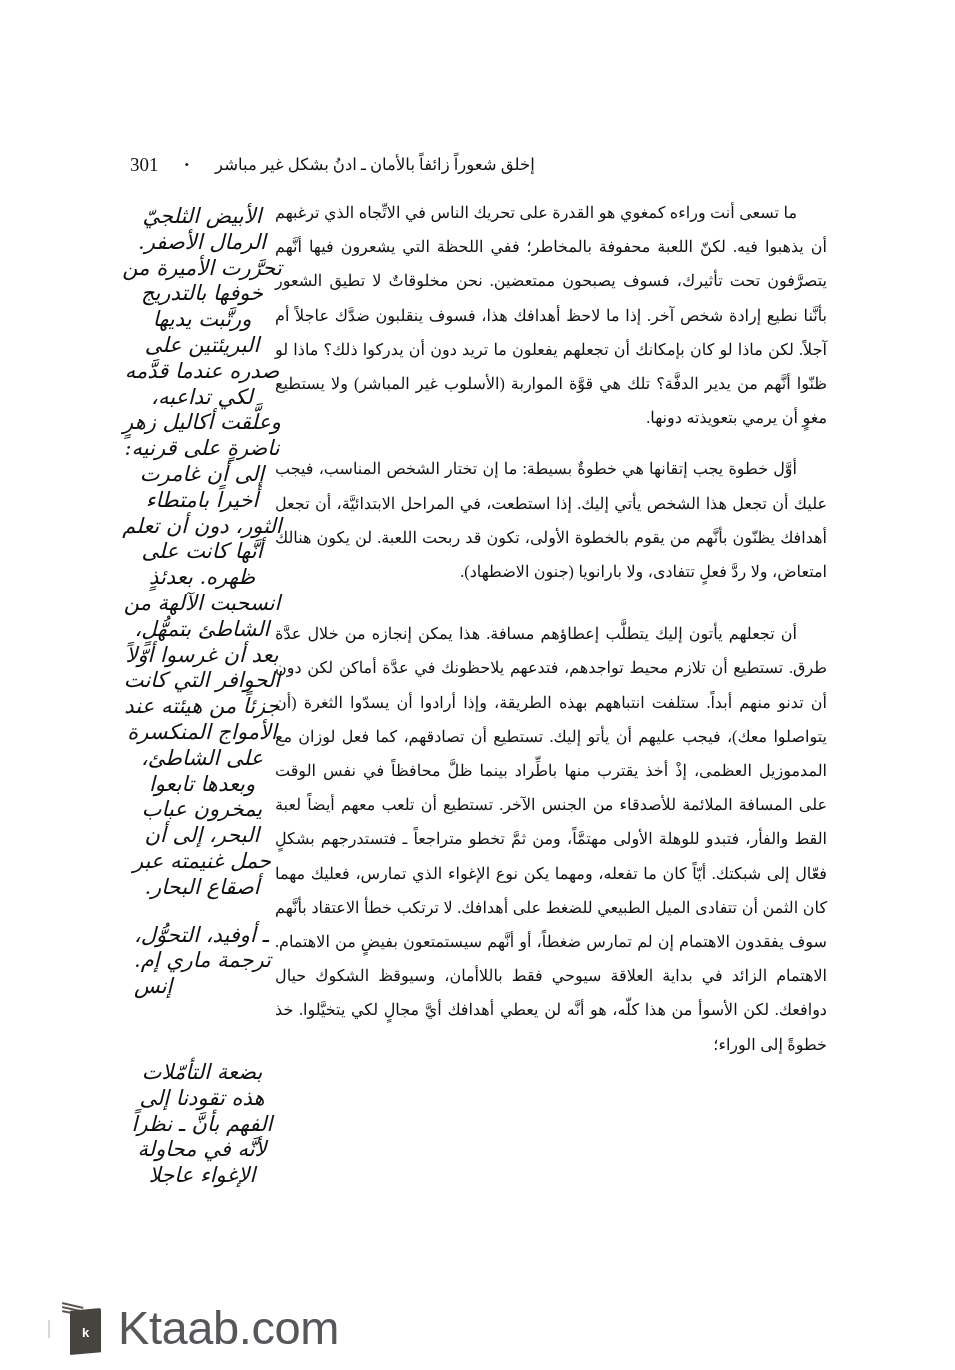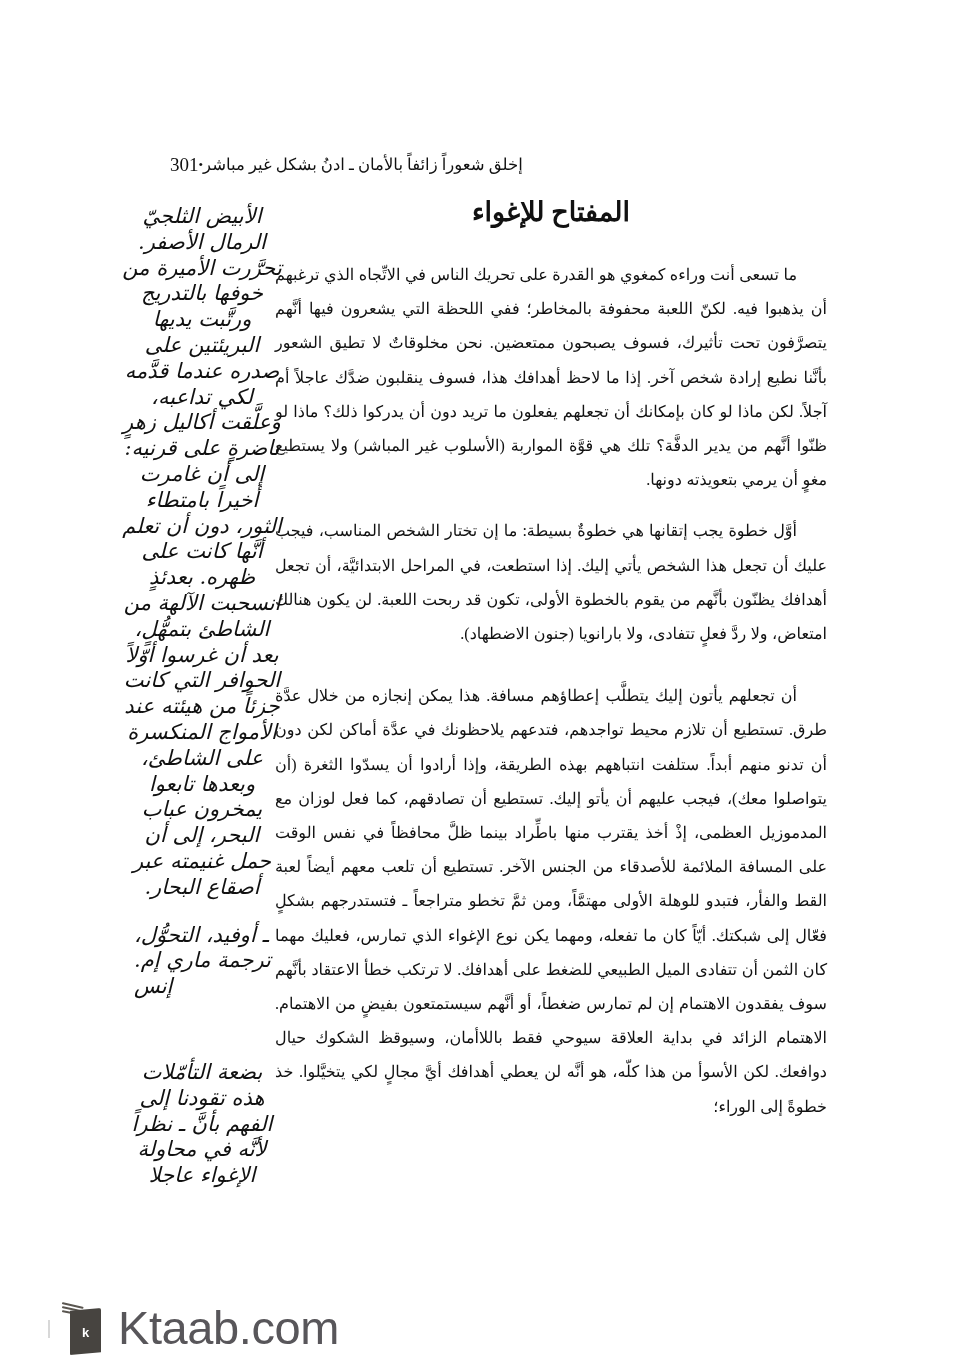--- a/index.html
+++ b/index.html
@@ -28,26 +28,25 @@
     position: absolute;
     top: 150px;
     right: 130px;
     left: 130px;
     height: 30px;
     direction: rtl;
     display: flex;
     flex-direction: row-reverse;
     justify-content: flex-start;
     align-items: center;
-    gap: 0;
+    gap: 26px;
     font-size: 16.5px;
     font-family: "Liberation Serif", "DejaVu Serif", serif;
     letter-spacing: 0px;
     white-space: nowrap;
-    margin-left: 40px;
   }
   .running-head .folio {
     font-size: 19px;
     font-family: "Liberation Serif", "DejaVu Serif", serif;
   }
   .running-head .bullet {
     font-size: 13px;
     line-height: 1;
     transform: translateY(-1px);
   }
@@ -204,21 +203,20 @@
 
   <div class="running-head">
     <span class="folio">301</span>
     <span class="bullet">•</span>
     <span class="runtitle">إخلق شعوراً زائفاً بالأمان ـ ادنُ بشكل غير مباشر</span>
   </div>
 
   <div class="body-area">
 
     <div class="main-col">
-      <h1 class="chapter-title">المفتاح للإغواء</h1>
       <p>ما تسعى أنت وراءه كمغوي هو القدرة على تحريك الناس في الاتِّجاه الذي ترغبهم أن يذهبوا فيه. لكنّ اللعبة محفوفة بالمخاطر؛ ففي اللحظة التي يشعرون فيها أنَّهم يتصرَّفون تحت تأثيرك، فسوف يصبحون ممتعضين. نحن مخلوقاتٌ لا تطيق الشعور بأنَّنا نطيع إرادة شخص آخر. إذا ما لاحظ أهدافك هذا، فسوف ينقلبون ضدَّك عاجلاً أم آجلاً. لكن ماذا لو كان بإمكانك أن تجعلهم يفعلون ما تريد دون أن يدركوا ذلك؟ ماذا لو ظنّوا أنَّهم من يدير الدفَّة؟ تلك هي قوَّة المواربة (الأسلوب غير المباشر) ولا يستطيع مغوٍ أن يرمي بتعويذته دونها.</p>
       <p>أوَّل خطوة يجب إتقانها هي خطوةٌ بسيطة: ما إن تختار الشخص المناسب، فيجب عليك أن تجعل هذا الشخص يأتي إليك. إذا استطعت، في المراحل الابتدائيَّة، أن تجعل أهدافك يظنّون بأنَّهم من يقوم بالخطوة الأولى، تكون قد ربحت اللعبة. لن يكون هنالك امتعاض، ولا ردَّ فعلٍ تتفادى، ولا بارانويا (جنون الاضطهاد).</p>
       <p>أن تجعلهم يأتون إليك يتطلَّب إعطاؤهم مسافة. هذا يمكن إنجازه من خلال عدَّة طرق. تستطيع أن تلازم محيط تواجدهم، فتدعهم يلاحظونك في عدَّة أماكن لكن دون أن تدنو منهم أبداً. ستلفت انتباههم بهذه الطريقة، وإذا أرادوا أن يسدّوا الثغرة (أن يتواصلوا معك)، فيجب عليهم أن يأتو إليك. تستطيع أن تصادقهم، كما فعل لوزان مع المدموزيل العظمى، إذْ أخذ يقترب منها باطِّراد بينما ظلَّ محافظاً في نفس الوقت على المسافة الملائمة للأصدقاء من الجنس الآخر. تستطيع أن تلعب معهم أيضاً لعبة القط والفأر، فتبدو للوهلة الأولى مهتمَّاً، ومن ثمَّ تخطو متراجعاً ـ فتستدرجهم بشكلٍ فعّال إلى شبكتك. أيّاً كان ما تفعله، ومهما يكن نوع الإغواء الذي تمارس، فعليك مهما كان الثمن أن تتفادى الميل الطبيعي للضغط على أهدافك. لا ترتكب خطأ الاعتقاد بأنَّهم سوف يفقدون الاهتمام إن لم تمارس ضغطاً، أو أنَّهم سيستمتعون بفيضٍ من الاهتمام. الاهتمام الزائد في بداية العلاقة سيوحي فقط باللاأمان، وسيوقظ الشكوك حيال دوافعك. لكن الأسوأ من هذا كلّه، هو أنَّه لن يعطي أهدافك أيَّ مجالٍ لكي يتخيَّلوا. خذ خطوةً إلى الوراء؛</p>
     </div>
 
     <div class="side-col">
       <p class="marginal">الأبيض الثلجيّ الرمال الأصفر. تحرَّرت الأميرة من خوفها بالتدريج ورتَّبت يديها البريئتين على صدره عندما قدَّمه لكي تداعبه، وعلَّقت أكاليل زهرٍ ناضرةٍ على قرنيه: إلى أن غامرت أخيراً بامتطاء الثور، دون أن تعلم أنَّها كانت على ظهره. بعدئذٍ انسحبت الآلهة من الشاطئ بتمهُّلٍ، بعد أن غرسوا أوّلاً الحوافر التي كانت جزئاً من هيئته عند الأمواج المنكسرة على الشاطئ، وبعدها تابعوا يمخرون عباب البحر، إلى أن حمل غنيمته عبر أصقاع البحار.</p>
       <p class="attribution">ـ أوفيد، التحوُّل، ترجمة ماري إم. إنس</p>
       <p class="marginal marginal-2">بضعة التأمّلات هذه تقودنا إلى الفهم بأنَّ ـ نظراً لأنَّه في محاولة الإغواء عاجلا</p>
     </div>

